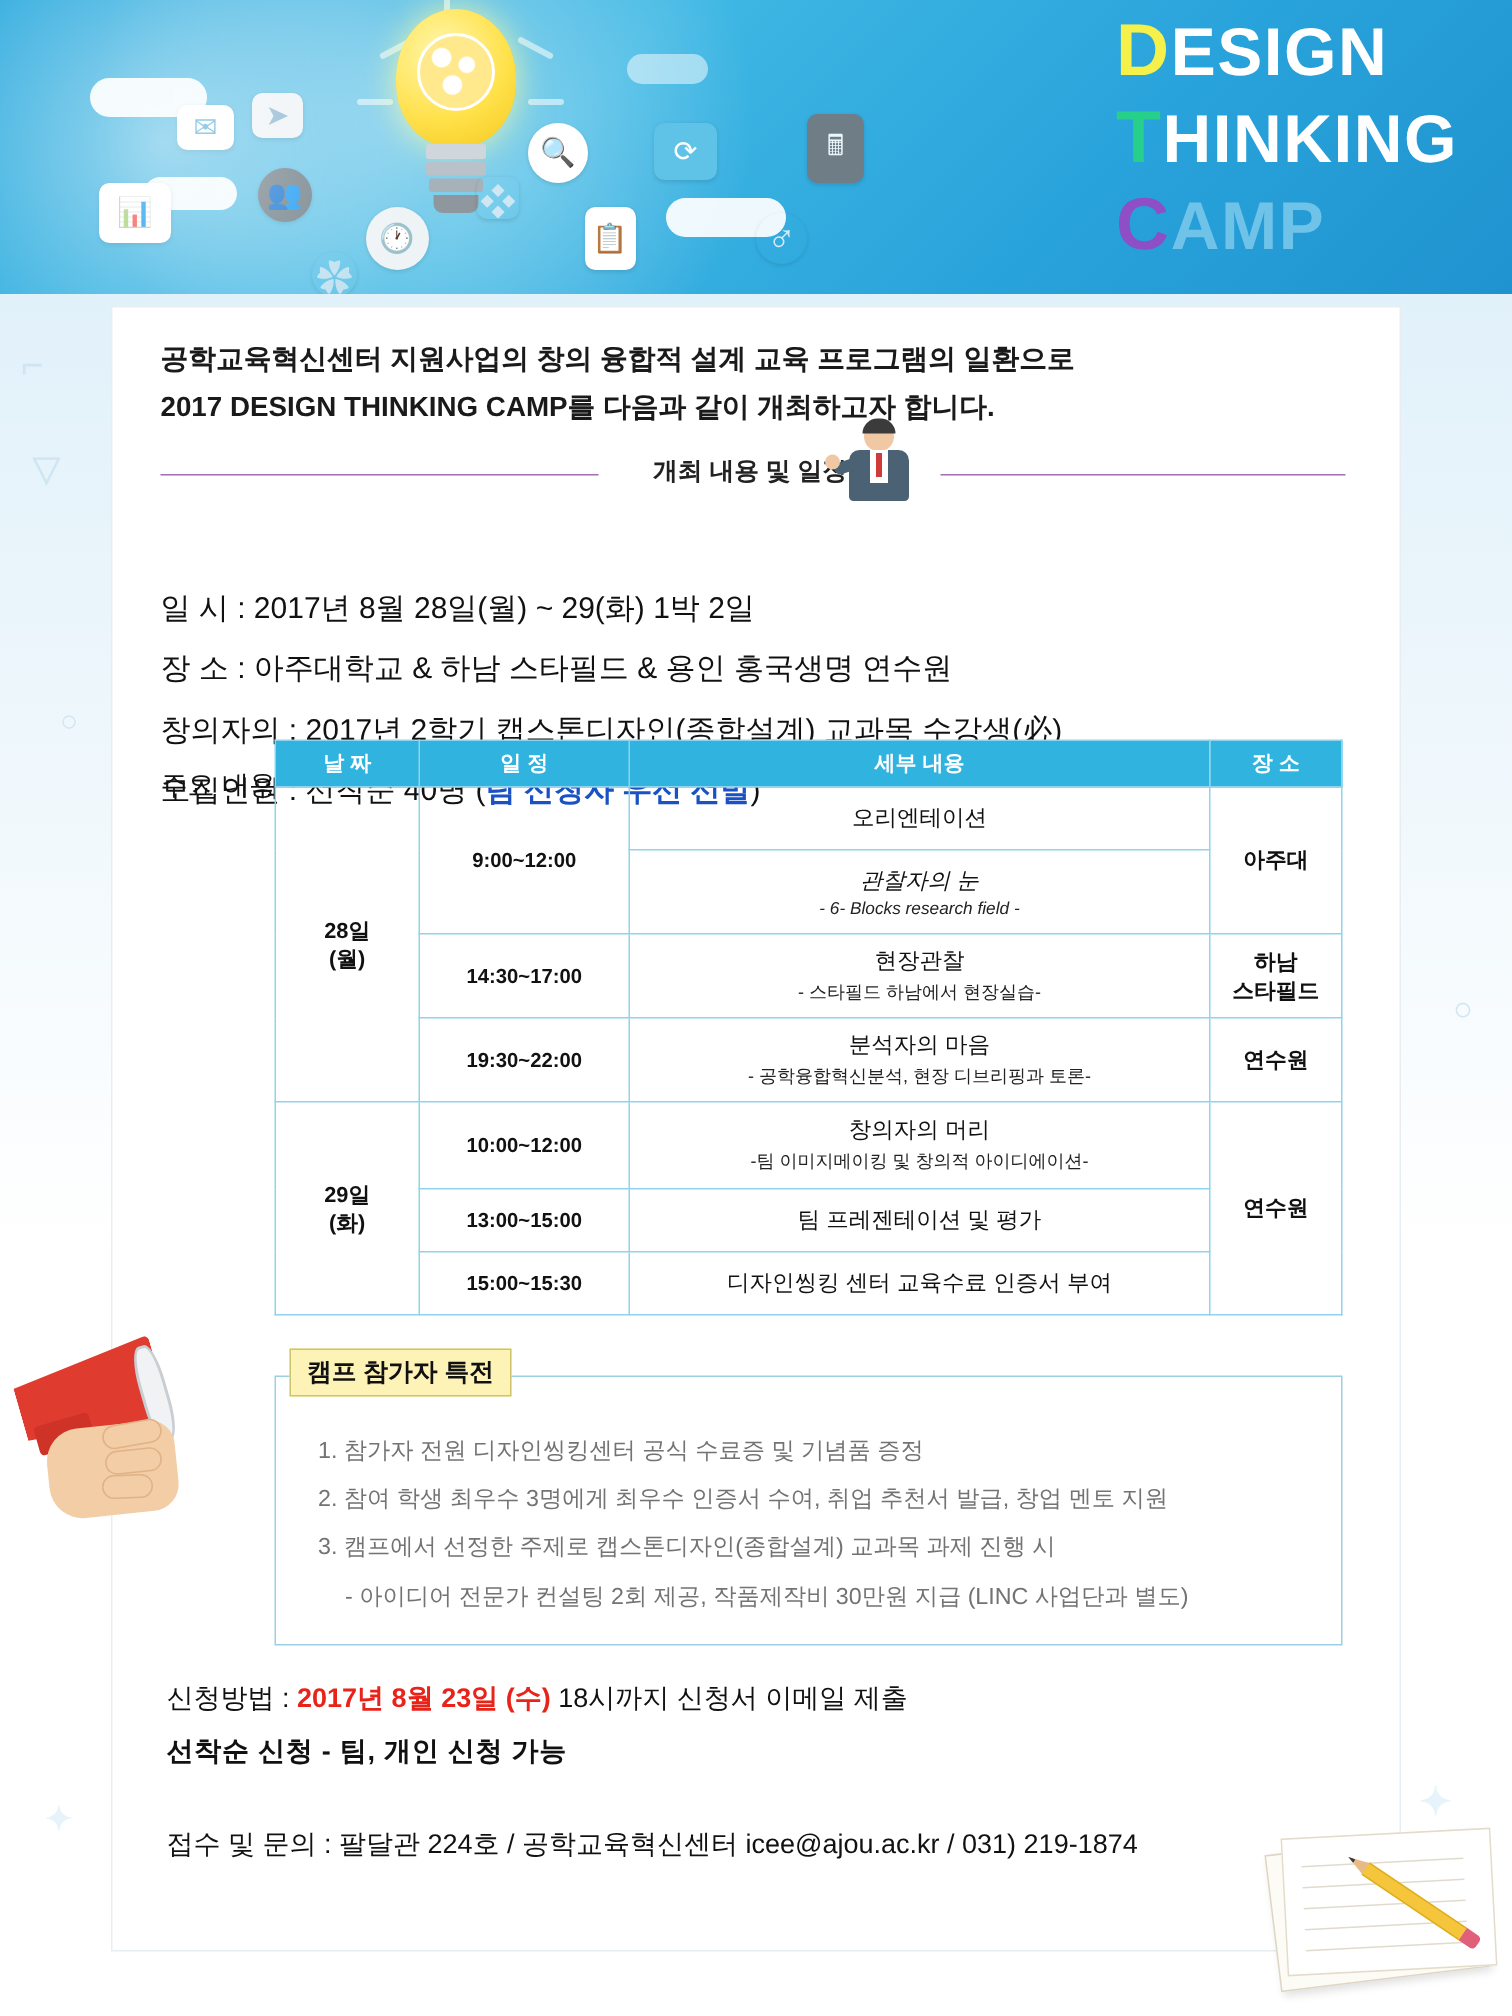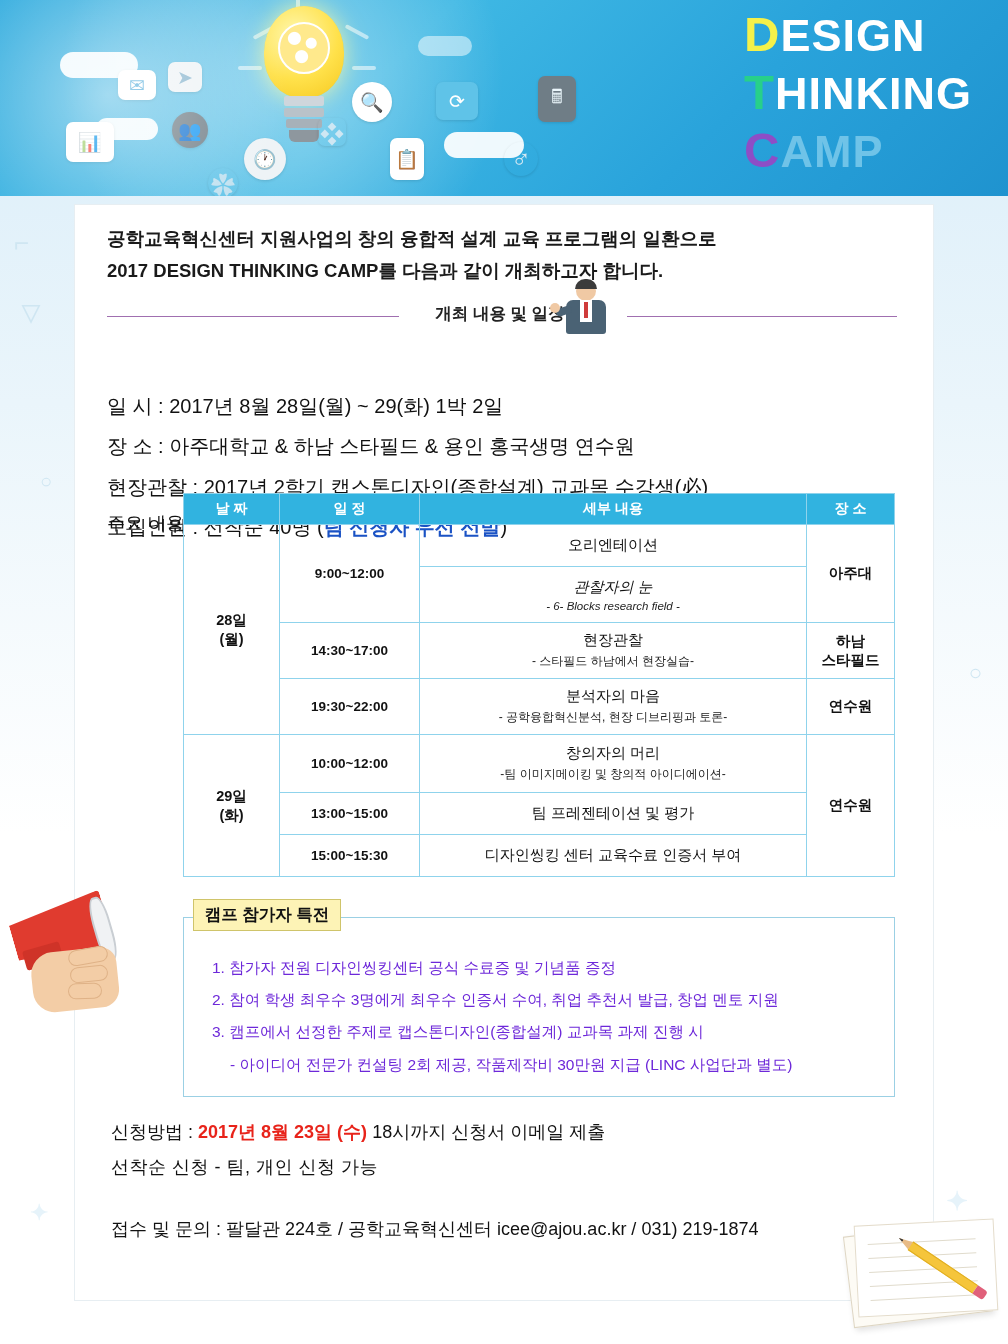--- a/index.html
+++ b/index.html
@@ -152,31 +152,31 @@
     background:#fdf3b6; border:1px solid #cfc46a;
     display:flex; align-items:center; justify-content:center;
     font-size:16.5px; font-weight:bold; color:#111; z-index:3;
   }
   .benefit-box {
     position:absolute; left:108px; top:712px; width:712px; height:180px;
     border:1px solid #9bd0e4; background:#ffffff;
   }
   .benefit-list {
     position:absolute; left:28px; top:34px; width:660px;
-    font-size:15.5px; color:#6d28d9; line-height:2.08;
+    font-size:15.5px; color:#737373; line-height:2.08;
   }
   .benefit-list .sub { padding-left:18px; }
 
   
   .apply {
     position:absolute; left:36px; top:910px; width:790px;
     font-size:18px; color:#111; line-height:1.95;
   }
   .red { color:#e8231a; font-weight:bold;text-align:center; }
-  .apply .ln2 { letter-spacing:.5px; }
+  .apply .ln2 { letter-spacing:.5px;font-weight:bold; }
   .contact {
     position:absolute; left:36px; top:1012px; width:800px;
     font-size:18px; color:#111; white-space:nowrap;
   }
 
   
   .mega { position:absolute; left:8px; top:888px; width:150px; height:130px; }
   .mega-cone {
     position:absolute; left:4px; top:14px; width:96px; height:56px;
     background:#e03b2f; transform:rotate(-16deg);
@@ -300,21 +300,21 @@
     <div class="info">
       <div>
         <span>일 시 :</span>
         <span>2017년 8월 28일(월) ~ 29(화) 1박 2일</span>
       </div>
       <div>
         <span>장 소 :</span>
         <span>아주대학교 &amp; 하남 스타필드 &amp; 용인 홍국생명 연수원</span>
       </div>
       <div>
-        <span>현장관찰 :</span>
+        <span>창의자의 :</span>
         <span>2017년 2학기 캡스톤디자인(종합설계) 교과목 수강생(必)</span>
       </div>
       <div>
         <span>모집인원 :</span>
         <span>선착순 40명 (</span><span class="hl-blue">팀 신청자 우선 선발</span><span>)</span>
       </div>
     </div>
 
     <div class="label-main">주요 내용</div>
 

